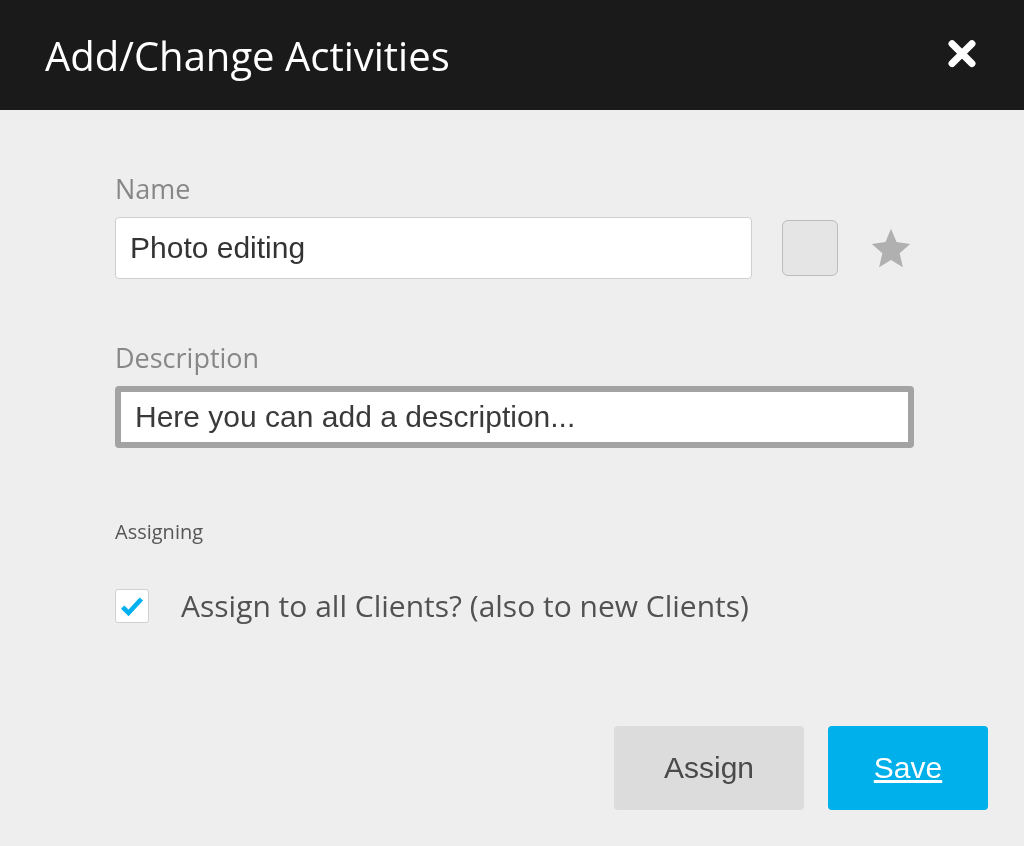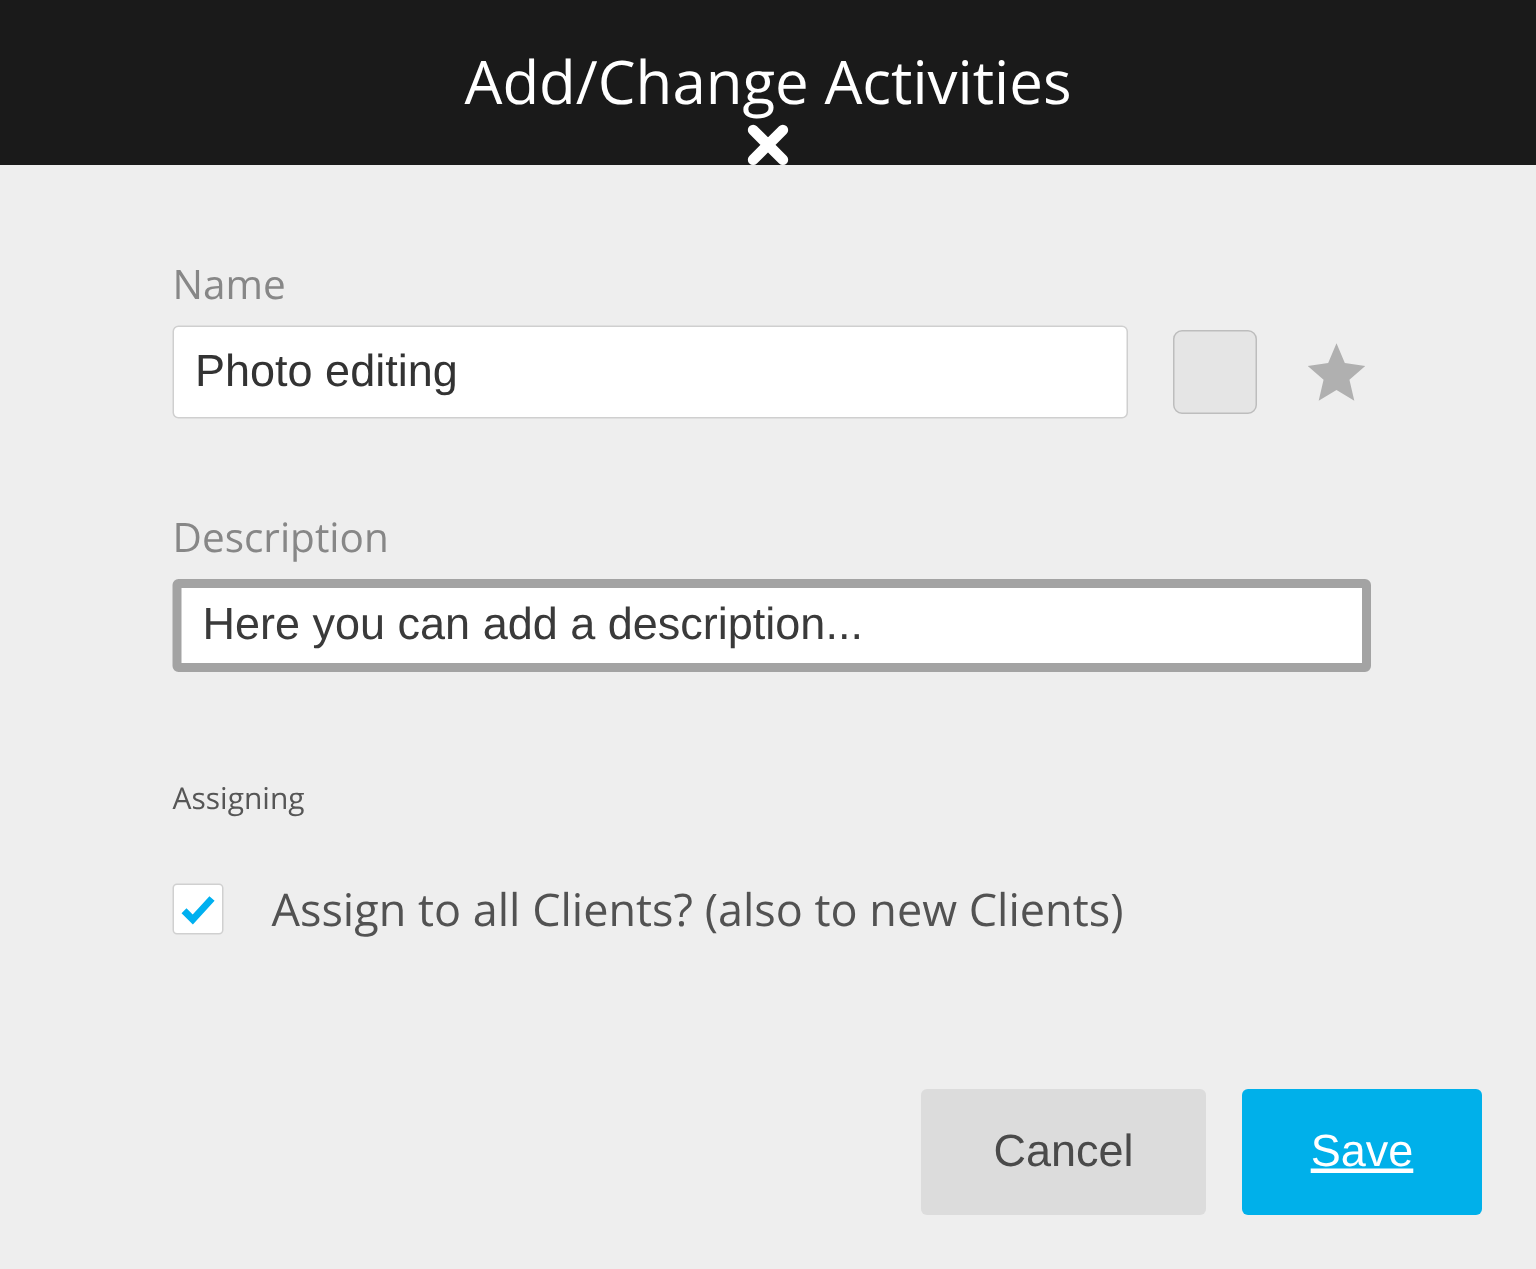--- a/index.html
+++ b/index.html
@@ -6,21 +6,20 @@
   html, body { width: 1024px; height: 846px; font-family: "Segoe UI", "Open Sans", Arial, sans-serif; background: #eeeeee; }
   .modal { width: 1024px; height: 846px; display: flex; flex-direction: column; }
   .modal-header {
     background: #1a1a1a;
     color: #ffffff;
     display: flex;
     align-items: center;
     justify-content: space-between;
     padding: 26px 45px 26px 45px;
     height: 110px;
-    flex-direction: column;
   }
   .modal-title { font-size: 40px; font-weight: 400; }
   .close-icon { width: 34px; height: 34px; cursor: pointer; }
   .close-icon svg { width: 100%; height: 100%; fill: #ffffff; }
   .modal-body {
     flex: 1;
     background: #eeeeee;
     padding: 60px 110px 40px 115px;
     display: flex;
     flex-direction: column;
@@ -191,17 +190,17 @@
         <svg viewBox="0 0 24 24">
             <polyline points="4,13 9,18 20,6"></polyline>
           </svg>
       </div>
       <span class="checkbox-label">Assign to all Clients? (also to new Clients)</span>
     </div>
 
   </div>
 
   <div class="modal-footer">
-    <button class="btn btn-cancel">Cancel</button>
+    <button class="btn btn-cancel">Assign</button>
     <button class="btn btn-save">Save</button>
   </div>
 
 </div>
 
 </body></html>

